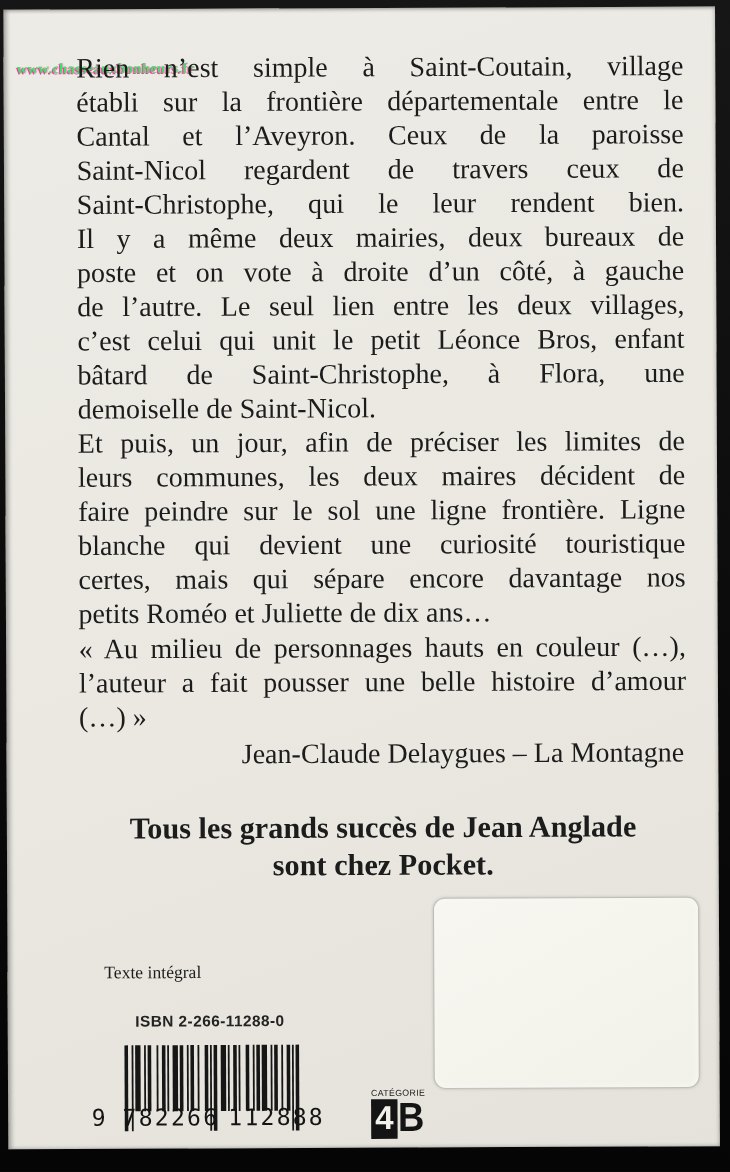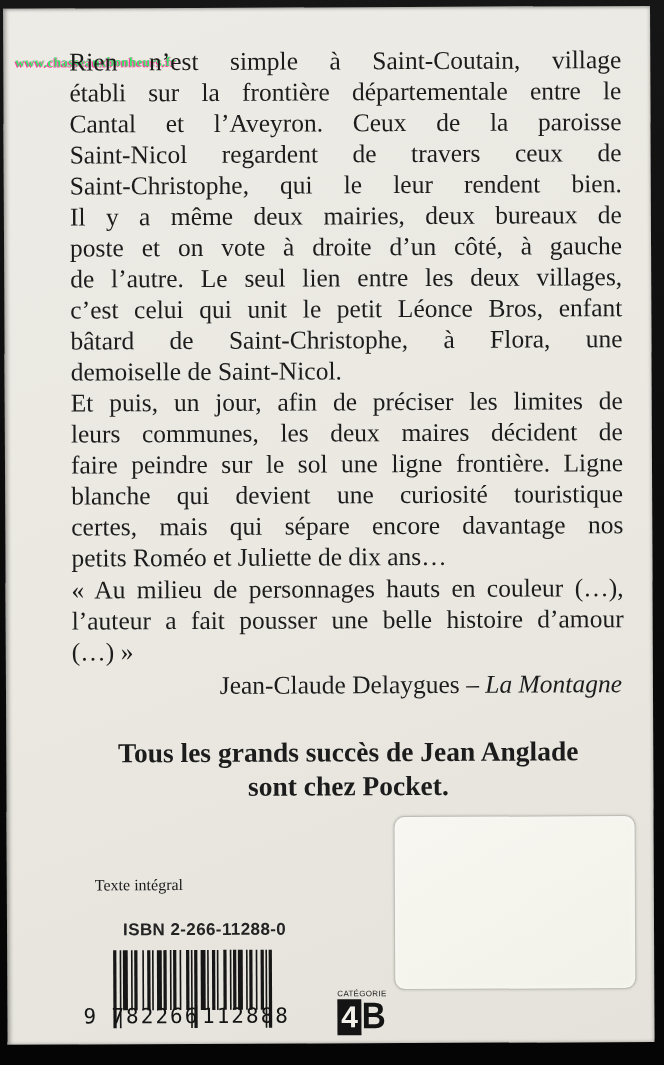--- a/index.html
+++ b/index.html
@@ -28,40 +28,40 @@
     opacity:.95;white-space:nowrap;
   }
   
   .textcol{position:absolute;left:66px;width:552px;font-size:25.5px;line-height:31px;}
   .blurb{top:38px;}
   .tline{text-align:justify;text-align-last:justify;white-space:normal;}
   .tline-last{text-align-last:left;}
   
   .quote{top:566px;}
   .quote .attr{margin-top:3px;text-align:right;padding-right:2px;}
-  .attr .src{font-style:italic;}
+  .attr .src{}
   
   .promo{top:728px;text-align:center;font-weight:bold;font-size:27.5px;line-height:34px;}
   
   .edition{position:absolute;left:88px;top:868px;font-size:16px;}
   .isbn{
     position:absolute;left:116px;top:912px;
-    font-family:"Liberation Sans", sans-serif;font-size:17px;font-weight:600;
+    font-family:"Liberation Sans", sans-serif;font-size:14px;font-weight:600;
     letter-spacing:.4px;color:#232323;
   }
   .barcode{position:absolute;left:92px;top:940px;width:196px;height:92px;}
   .barcode svg{display:block;}
   .bdigits{
     position:absolute;left:-16px;top:56px;width:212px;
     display:flex;align-items:flex-start;
     font-family:"DejaVu Sans Mono", monospace;font-size:21px;color:#141414;
   }
   .bdigits .d9{width:26px;text-align:left;}
   .bdigits .g1{width:96px;text-align:center;letter-spacing:2px;}
-  .bdigits .g2{width:96px;text-align:left;letter-spacing:2px;}
+  .bdigits .g2{width:96px;text-align:right;letter-spacing:2px;}
   
   .catlogo{position:absolute;left:330px;top:982px;width:50px;text-align:left;}
   .catlabel{
     font-family:"Liberation Sans", sans-serif;font-size:8px;font-weight:normal;
     letter-spacing:.3px;color:#1a1a1a;margin-bottom:1px;
   }
   .catcode{display:flex;align-items:stretch;height:36px;}
   .cat4{
     width:27px;background:#141414;color:#f2f1ea;
     font-family:"Liberation Sans", sans-serif;font-weight:900;font-size:30px;

